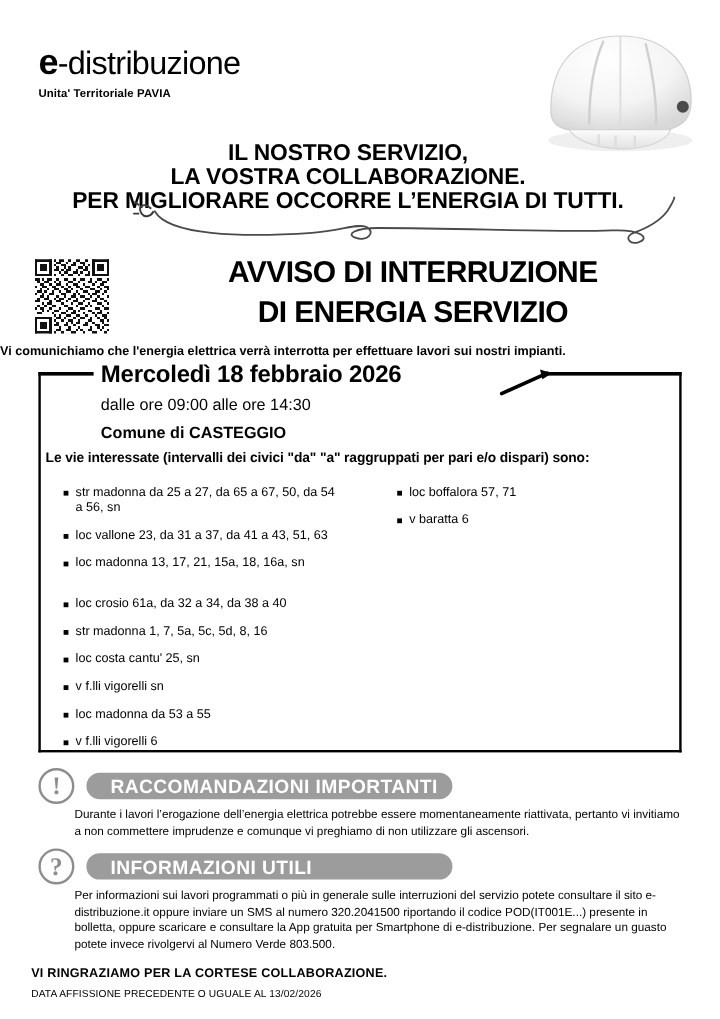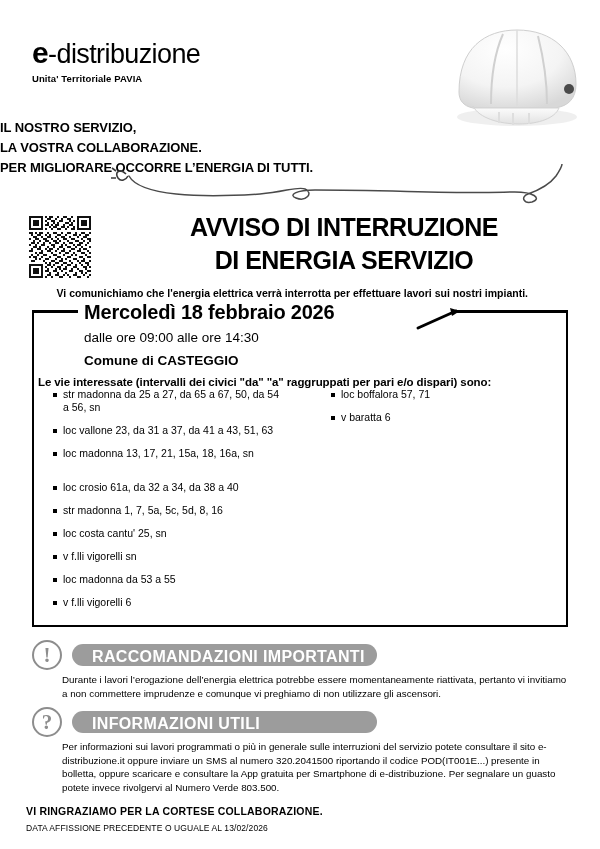--- a/index.html
+++ b/index.html
@@ -48,22 +48,22 @@
     width: 150px;
     height: 112px;
   }
 
   
   #slogan {
     position: absolute;
     left: 0;
     top: 118px;
     width: 580px;
-    text-align: left;
-    font-size: 13px;
+    text-align: center;
+    font-size: 19px;
     font-weight: 700;
     line-height: 20px;
     letter-spacing: -0.1px;
   }
   #slogan div { white-space: nowrap; }
 
   
   #cable {
     position: absolute;
     left: 110px;
@@ -89,24 +89,23 @@
     font-size: 25px;
     font-weight: 700;
     line-height: 33px;
     letter-spacing: -0.5px;
   }
   #subtitle {
     position: absolute;
     left: 0;
     top: 287px;
     width: 504px;
-    text-align: right;
+    text-align: left;
     font-size: 10.5px;
     font-weight: 700;
-    padding-left: 24px;
   }
 
   
   #main-box {
     position: absolute;
     left: 32px;
     top: 310px;
     width: 536px;
     height: 317px;
     box-sizing: border-box;
@@ -165,21 +164,21 @@
     position: absolute;
     left: 38px;
     top: 376px;
     font-size: 11.5px;
     font-weight: 700;
     letter-spacing: -0.1px;
     white-space: nowrap;
   }
   .street-col {
     position: absolute;
-    top: 388px;
+    top: 404px;
   }
   #street-col-left { left: 52px; width: 235px; }
   #street-col-right { left: 330px; width: 210px; }
   .street-item {
     position: relative;
     padding-left: 11px;
     font-size: 10.5px;
     line-height: 13px;
     margin-bottom: 10px;
   }

